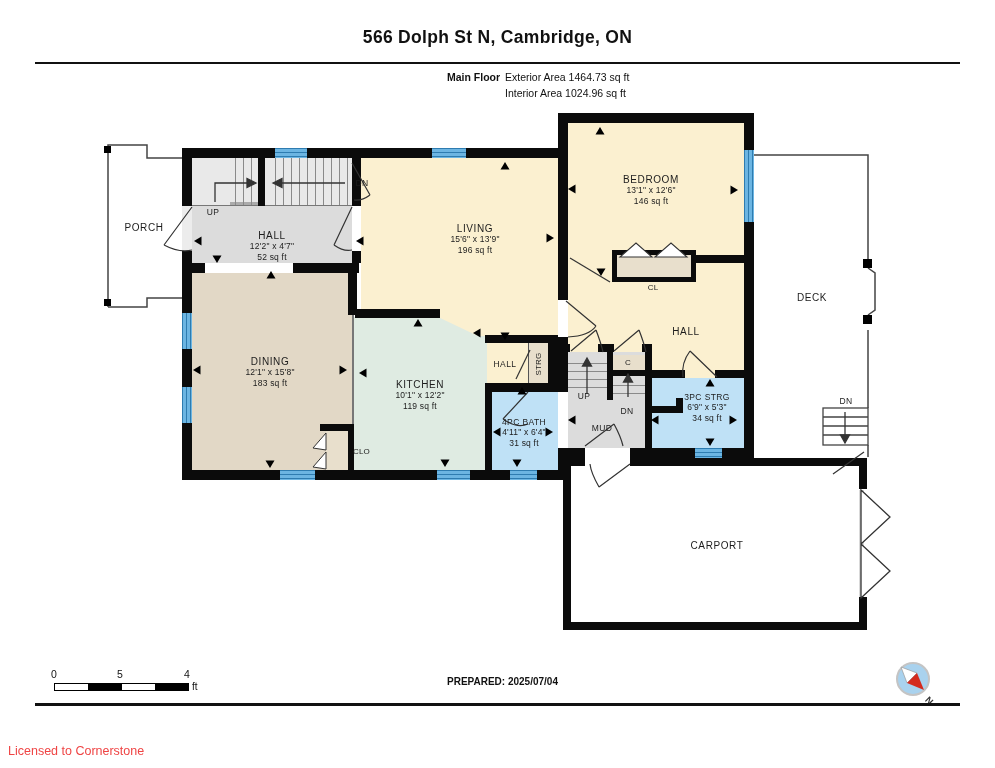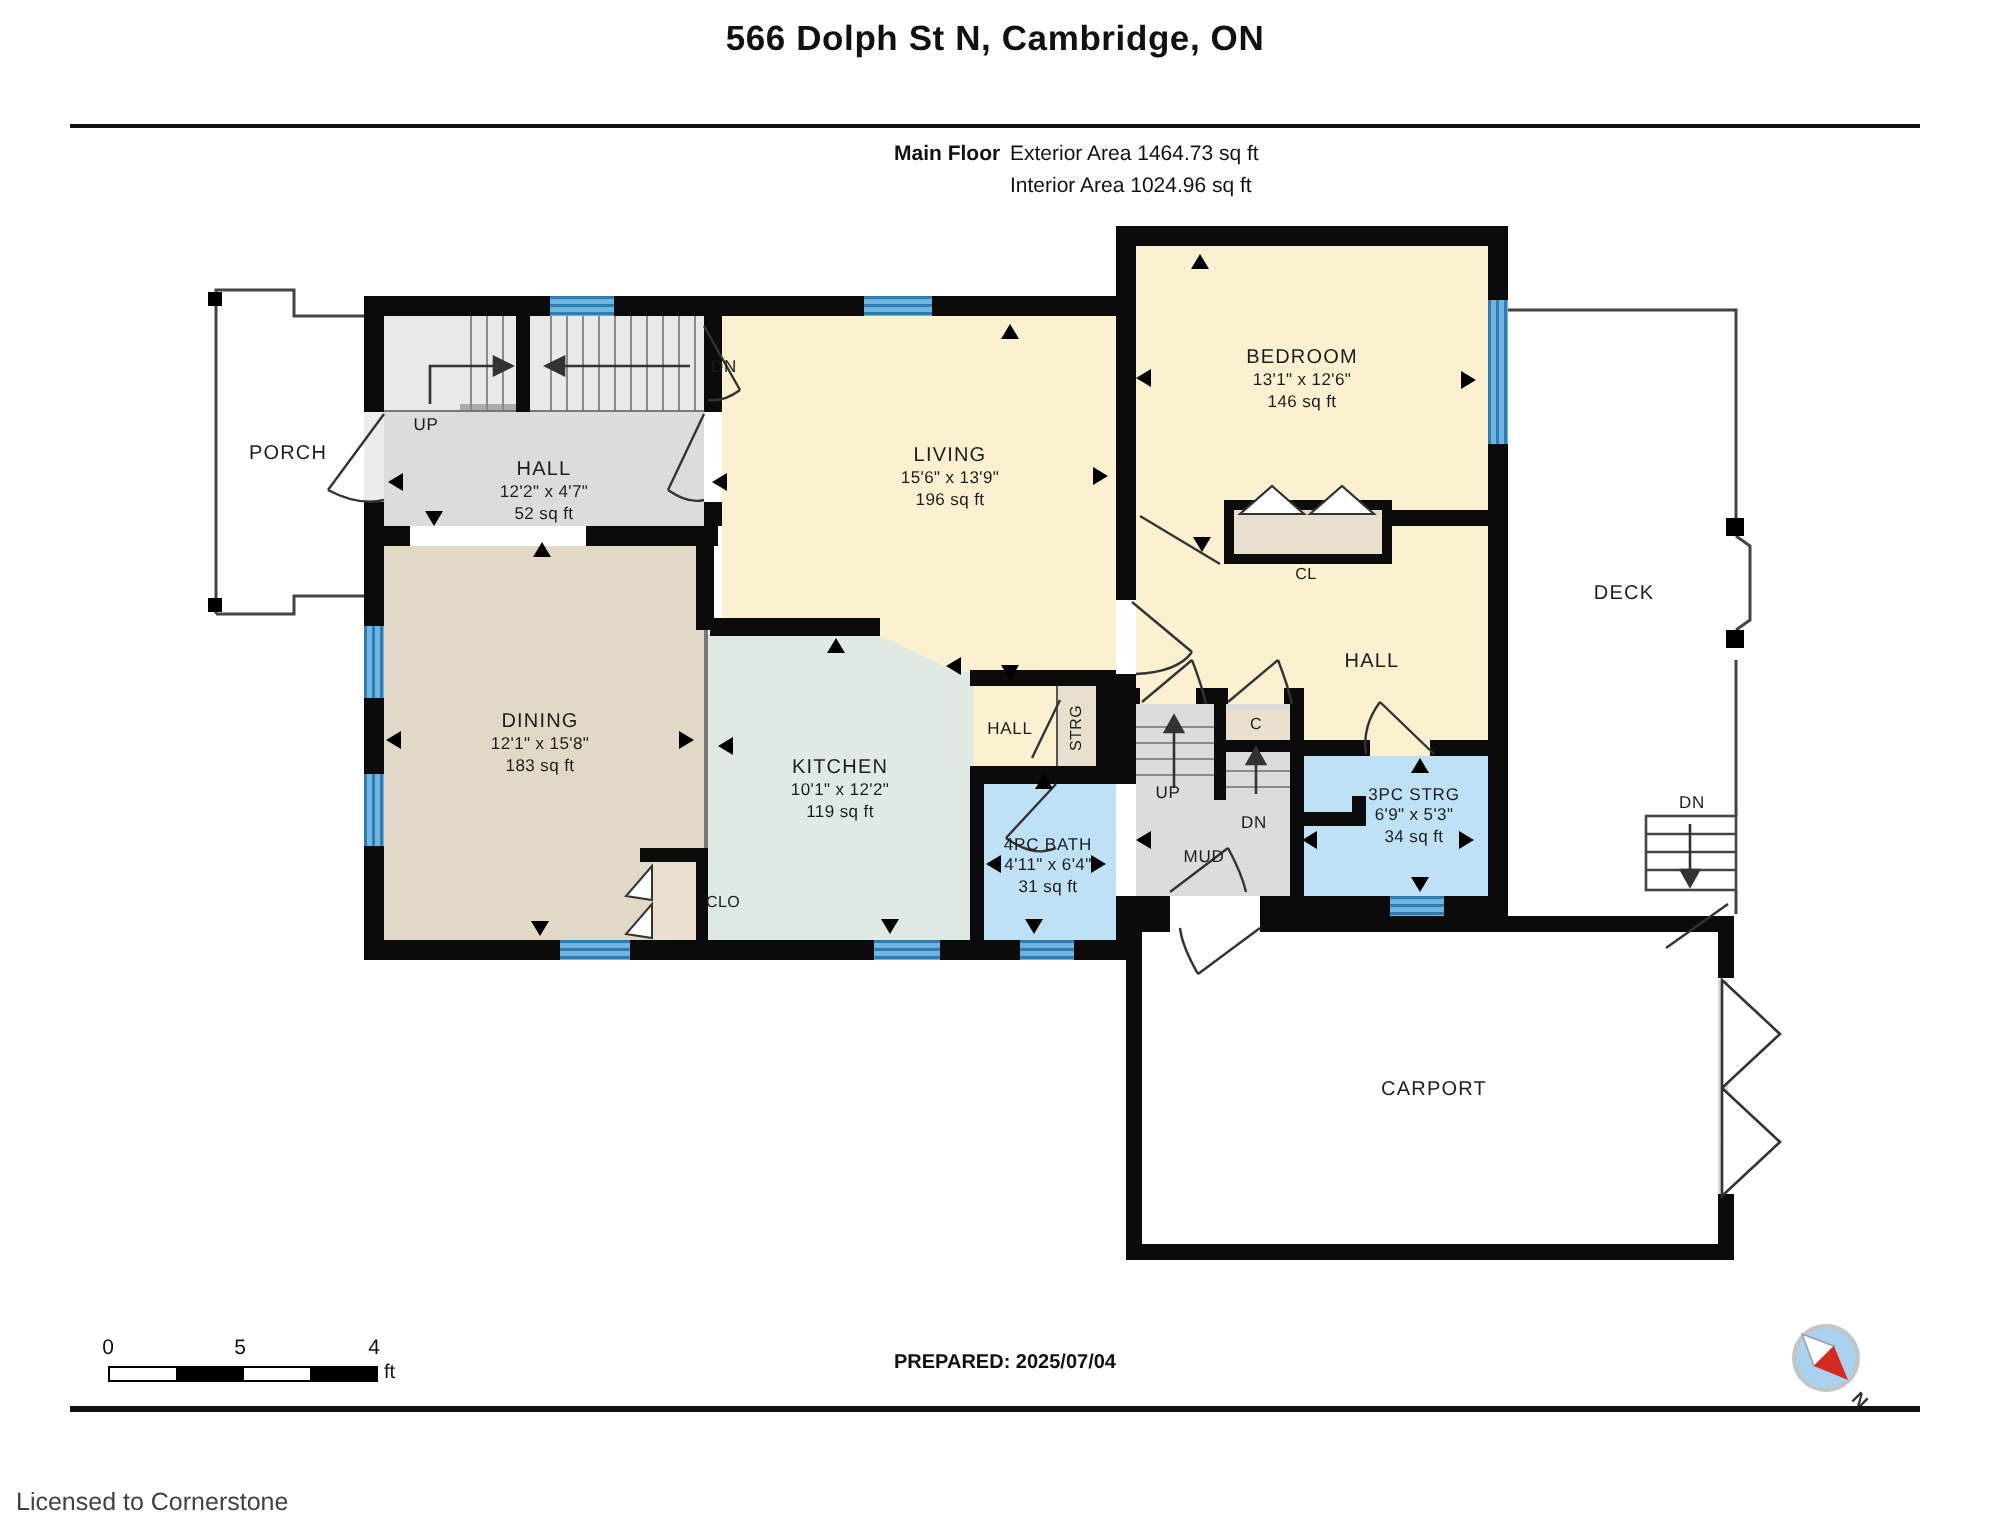--- a/index.html
+++ b/index.html
@@ -1,20 +1,20 @@
 <!DOCTYPE html>
 <html><head>
 <meta charset="utf-8">
 <style>
   html,body{margin:0;padding:0;background:#fff;}
   #canvas{position:relative;width:995px;height:768px;background:#fff;overflow:hidden;
           font-family:"Liberation Sans", sans-serif;color:#111;}
   .abs{position:absolute;}
   
-  #title{top:9px;left:0;width:995px;text-align:center;font-size:17.5px;font-weight:bold;letter-spacing:.3px;}
+  #title{top:27px;left:0;width:995px;text-align:center;font-size:17.5px;font-weight:bold;letter-spacing:.3px;}
   .rule{left:35px;width:925px;background:#111;}
   #rule-top{top:62px;height:2px;}
   #rule-bottom{top:703px;height:3px;}
   .subtxt{font-size:10.5px;}
   #floor-label{top:71px;left:447px;font-weight:bold;}
   #ext-area{top:71px;left:505px;}
   #int-area{top:87px;left:505px;}
   
   .floor{position:absolute;z-index:1;}
   .wall{position:absolute;background:#0b0b0b;z-index:2;}
@@ -29,21 +29,21 @@
   .rlabel{position:absolute;z-index:5;transform:translate(-50%,-50%);text-align:center;
           white-space:nowrap;color:#1c1c1c;}
   .rname{font-size:10px;letter-spacing:.6px;}
   .rdim{font-size:8.5px;letter-spacing:.2px;line-height:11px;}
   .small{font-size:8.5px;letter-spacing:.4px;}
   .tiny{font-size:8px;letter-spacing:.2px;}
   .vert{transform:translate(-50%,-50%) rotate(-90deg);}
   
   #prepared{top:676px;left:385px;width:235px;text-align:center;font-size:10px;font-weight:bold;}
   #disclaimer{top:715px;left:0;width:995px;text-align:center;font-size:8.8px;color:#111;}
-  #license{top:744px;left:8px;font-size:12.5px;color:#404040;}
+  #license{top:744px;left:8px;font-size:12.5px;color:#ef4444;}
   
   #scalebar{top:668px;left:40px;width:170px;height:30px;}
   .tick{position:absolute;top:0;font-size:10.5px;transform:translateX(-50%);}
   #scale-strip{position:absolute;top:15px;left:14px;width:133px;height:6px;border:1px solid #000;display:flex;}
   .seg{height:100%;flex:1;}
   .seg.b{background:#000;} .seg.w{background:#fff;}
   #scale-unit{position:absolute;top:13px;left:152px;font-size:10px;}
   
   #compass{top:659px;left:893px;width:44px;height:44px;}
   #compass-n{position:absolute;top:36px;left:33px;font-size:9.5px;font-weight:bold;color:#333;transform:rotate(45deg);}

